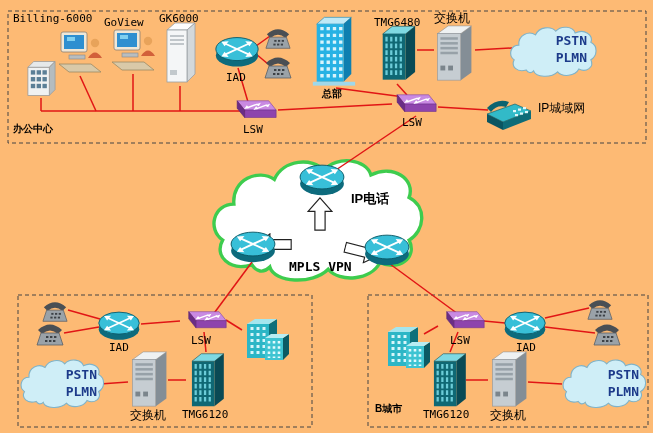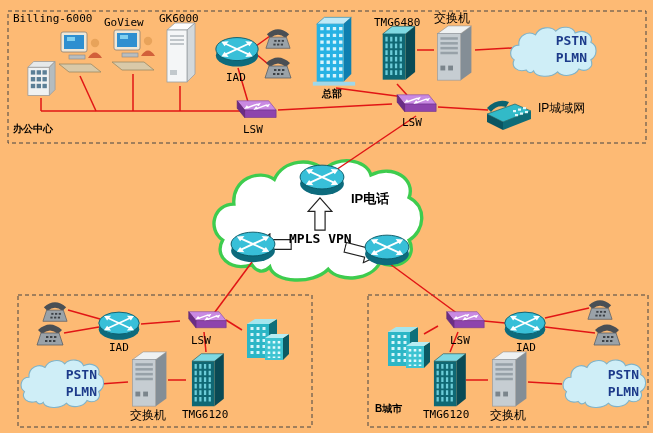--- a/index.html
+++ b/index.html
@@ -3,21 +3,21 @@
 <meta charset="utf-8">
 <title>Network Topology Diagram</title>
 <style>
   html,body{margin:0;padding:0;background:#fff;}
   .stage{position:relative;width:653px;height:433px;background:#fdba74;overflow:hidden;font-family:"Liberation Sans",sans-serif;}
   .layer{position:absolute;left:0;top:0;}
   .lbl{position:absolute;white-space:nowrap;color:#000;font-size:12px;line-height:1.15;}
   .mono{font-family:"DejaVu Sans Mono",monospace;font-size:11px;}
   .region{font-weight:bold;font-size:10px;}
   .bold13{font-weight:bold;font-size:13px;}
-  .mono-b{font-family:"DejaVu Sans Mono",monospace;font-size:13px;font-weight:bold;}
+  .mono-b{font-family:"DejaVu Sans Mono",monospace;font-size:13px;font-weight:bold;margin-top:28px;}
   .cloud-txt{position:absolute;text-align:right;color:#1c3a8a;font-family:"DejaVu Sans Mono",monospace;font-size:13px;font-weight:bold;line-height:17px;width:70px;}
 </style>
 </head>
 <body>
 
 <div class="stage">
   <svg class="layer" width="653" height="433" viewBox="0 0 653 433">
     <defs>
       <path id="sym-cloud-path" d="M42,104 C22,110 8,96 16,82 C2,72 8,50 26,50 C24,28 48,18 62,28 C70,10 96,8 106,20 C118,6 144,10 148,24 C168,14 188,28 182,44 C198,52 196,74 182,82 C190,98 172,110 156,102 C148,118 120,120 110,108 C96,122 62,120 58,106 C52,112 46,110 42,104 Z"></path>
       <symbol id="sym-cloud" viewBox="0 0 200 130">

